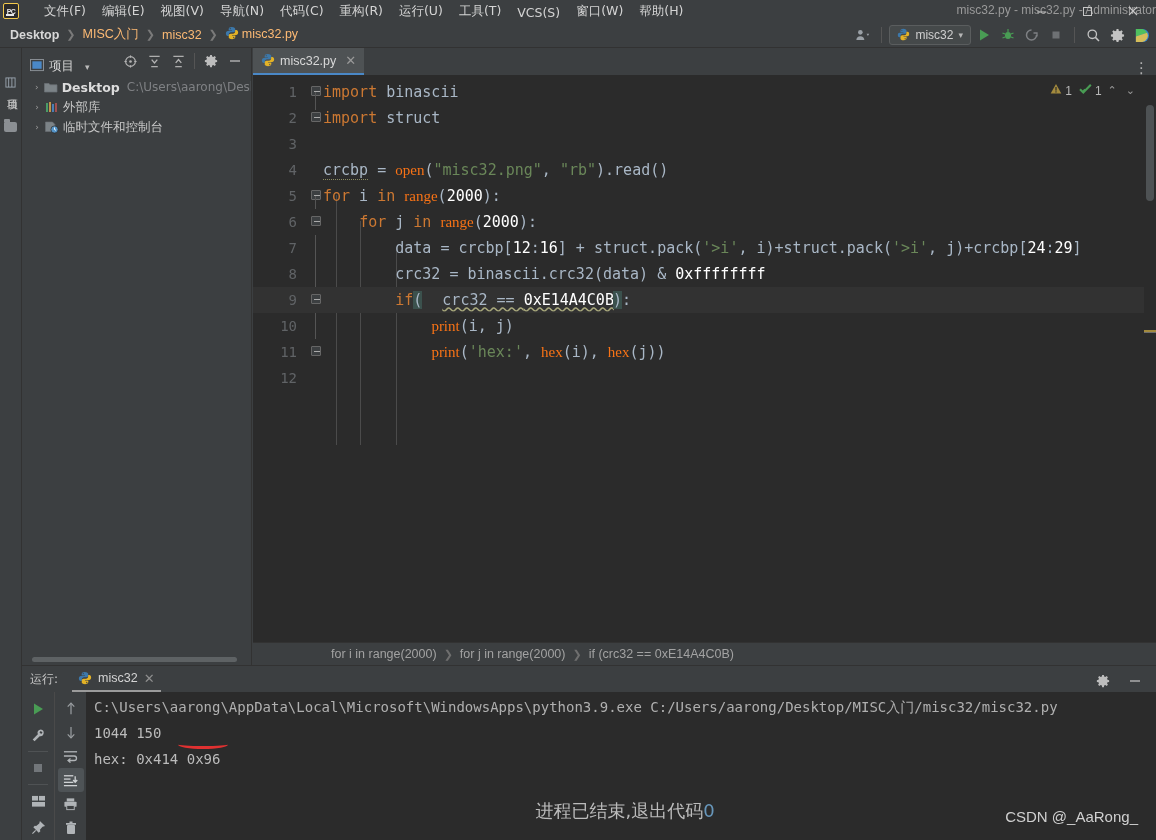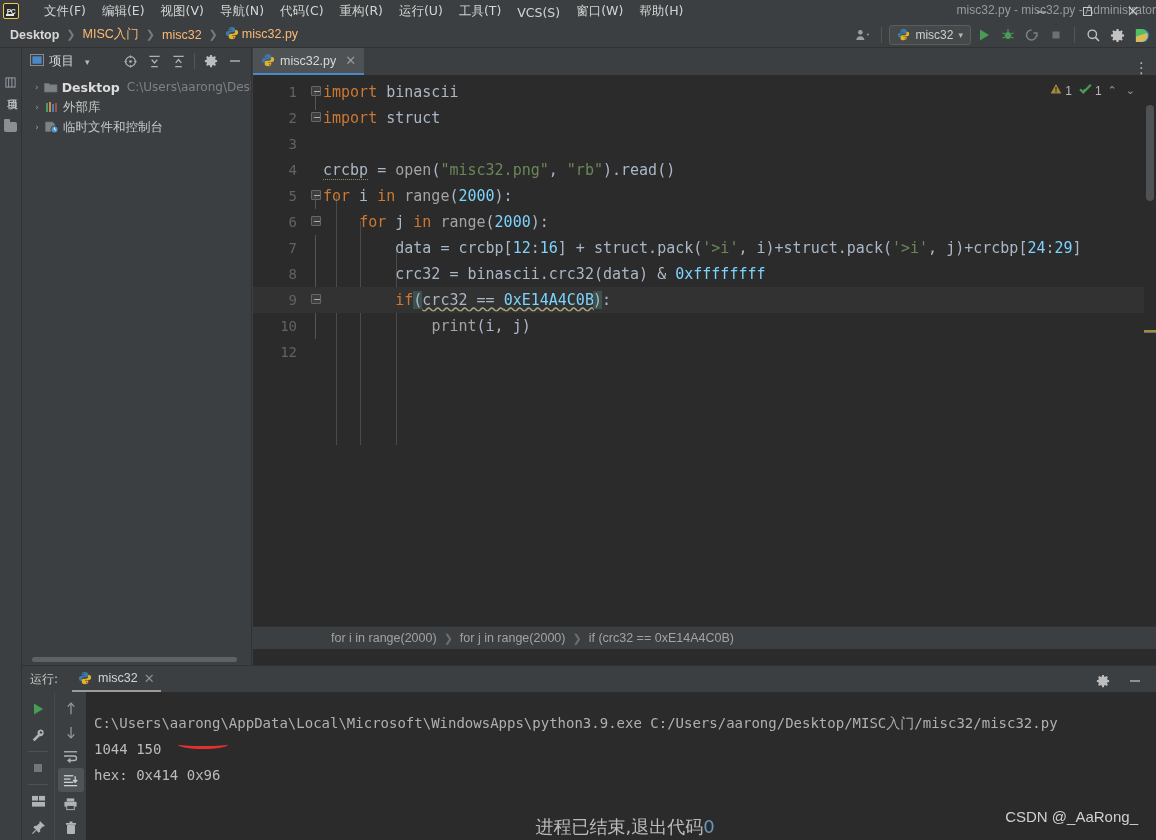--- a/index.html
+++ b/index.html
@@ -81,21 +81,21 @@
   }
   .strip-folder { margin: 8px auto 0; width: 13px; height: 10px; background: #8b8f93; border-radius: 1px 2px 2px 2px; position: relative; }
   .strip-folder::before { content:""; position:absolute; top:-3px; left:0; width:6px; height:3px; background:#8b8f93; border-radius:1px 1px 0 0;}
 
   
   .project {
     position: absolute; left: 22px; top: 48px; width: 230px; height: 617px;
     background: #3c3f41; border-right: 1px solid #323232;
   }
   .project-header {
-    height: 27px; display: flex; align-items: center; padding-left: 8px;
+    height: 27px; display: flex; align-items: flex-end; padding-left: 8px;
   }
   .proj-title { display: flex; align-items: center; gap: 5px; font-size: 12.5px; color: #d4d4d4; font-family: "DejaVu Sans", sans-serif; }
   .proj-toolbar { position: absolute; right: 6px; top: 3px; display: flex; align-items: center; gap: 4px; }
   .ptb { width: 20px; height: 20px; display: flex; align-items: center; justify-content: center; }
 
   .tree { padding-top: 2px; }
   .tree-row { display: flex; align-items: center; height: 20px; padding-left: 8px; font-size: 12.5px; color: #c8c8c8; white-space: nowrap; font-family: "DejaVu Sans", sans-serif; }
   .arrow { width: 14px; display: flex; justify-content: center; color: #9a9a9a; font-size: 9px; }
   .tree-label { margin-left: 4px; }
   .tree-label.bold { font-weight: bold; color: #dcdcdc; }
@@ -130,25 +130,25 @@
     font-family: "DejaVu Sans Mono", monospace; font-size: 14px; flex: 0 0 56px;
   }
   .foldcol { width: 14px; flex: 0 0 14px; position: relative; height: 26px; }
   .codetext {
     flex: 1; font-family: "DejaVu Sans Mono", "Liberation Mono", monospace;
     font-size: 15px; color: #a9b7c6; white-space: pre;
   }
   .cl.current { background: #323232; }
   .kw { color: #cc7832; }
   .str { color: #6a8759; }
-  .num { color: #7dd3fc; }
-  .bi { color: #a3a3a3; }
+  .num { color: #ffffff; }
+  .bi { color: #f97316; font-family: Liberation Serif, serif; }
   .id { color: #a9b7c6; }
   .err-underline { border-bottom: 1px dotted #8a8a60; }
-  .warn-wavy { text-decoration: underline wavy #a9a97c; text-decoration-skip-ink: none; }
+  .warn-wavy { text-decoration: underline wavy #a9a97c; text-decoration-skip-ink: none; padding-left: 20px; }
   .brace-hl { background: #3b514d; }
   .caret { display:inline-block; width:1px; height:17px; background:#bbbbbb; vertical-align:-3px; margin:0 -1px; }
 
   
   .fold {
     position: absolute; left: 2px; top: 7px; width: 10px; height: 10px;
     border: 1px solid #666; background: #3c3f41; border-radius: 1px;
   }
   .fold::after { content:""; position:absolute; left:2px; top:4px; width:6px; height:1px; background:#aaa; }
   .foldline { position: absolute; left: 6px; top: 0; bottom: 0; width: 1px; background: #555; }
@@ -161,21 +161,21 @@
   }
   .ins-chev { color: #9a9a9a; font-size: 11px; padding: 0 3px; }
 
   .editor-vscroll {
     position: absolute; right: 0; top: 27px; width: 12px; bottom: 23px; background: #2b2b2b;
   }
   .evs-thumb { position: absolute; right: 2px; top: 2px; width: 8px; height: 96px; background: #4e5254; border-radius: 4px; }
   .marker-line { position:absolute; right: 0; width: 12px; height: 2px; }
 
   .breadcrumb-bottom {
-    position: absolute; left: 0; bottom: 16px; width: 903px; height: 23px;
+    position: absolute; left: 0; bottom: 0; width: 903px; height: 23px;
     background: #3c3f41; display: flex; align-items: center; padding-left: 78px;
     font-size: 12.5px; color: #a2a2a2; border-top: 1px solid #323232;
   }
   .bc-sep { color: #6f6f6f; margin: 0 7px; font-size: 11px; }
 
   
   .runpanel {
     position: absolute; left: 22px; top: 665px; width: 1134px; height: 175px;
     background: #3c3f41;
     border-top: 1px solid #323232;
@@ -193,21 +193,21 @@
   .run-sidebar-a { width: 32px; background: #3c3f41; display: flex; flex-direction: column; align-items: center; padding-top: 4px; gap: 0; }
   .run-sidebar-b { width: 32px; background: #3c3f41; display: flex; flex-direction: column; align-items: center; padding-top: 4px; border-left: 1px solid #4a4a4a;}
   .rsi { width: 26px; height: 26px; display: flex; align-items: center; justify-content: center; }
   .rsi.active { background: #4e5356; border-radius: 3px; }
   .rs-divider { width: 20px; height: 1px; background: #4f5254; margin: 3px 0; }
 
   .console {
     flex: 1; background: #2b2b2b; position: relative; overflow: hidden;
     font-family: "DejaVu Sans Mono", "Liberation Mono", monospace;
     font-size: 14px; line-height: 26px; color: #bbbbbb;
-    padding: 18px 0 0 8px;
+    padding: 2px 0 0 8px;
   }
   .console-line { white-space: pre; }
   .console-line.cmd { color: #b0b0b0; }
   .console-line.exit { color: #bbbbbb; font-family: "DejaVu Sans", sans-serif; font-size: 18px; text-align: center; }
   .exit-code { color: #6897bb; }
   .red-underline {
     position: absolute; left: 92px; top: 48px; width: 50px; height: 9px;
     border-bottom: 3px solid #e03131; border-radius: 0 0 50% 50%;
   }
   .watermark {
@@ -554,20 +554,28 @@
         </div>
 
         <div class="cl">
           <div class="gutter">10</div>
           <div class="foldcol">
               <div class="foldline"></div>
             </div>
           <div class="codetext">            <span class="bi">print</span>(i, j)</div>
         </div>
 
+        <div class="cl">
+          <div class="gutter">11</div>
+          <div class="foldcol">
+            <div class="foldline" style="top:-13px;height:13px"></div>
+            <div class="fold"></div>
+          </div>
+          <div class="codetext">            <span class="bi">print</span>(<span class="str">'hex:'</span>, <span class="bi">hex</span>(i), <span class="bi">hex</span>(j))</div>
+        </div>
 
         <div class="cl">
           <div class="gutter">12</div>
           <div class="foldcol"></div>
           <div class="codetext"></div>
         </div>
       </div>
 
       <div class="inspect-widget">
         <span>

